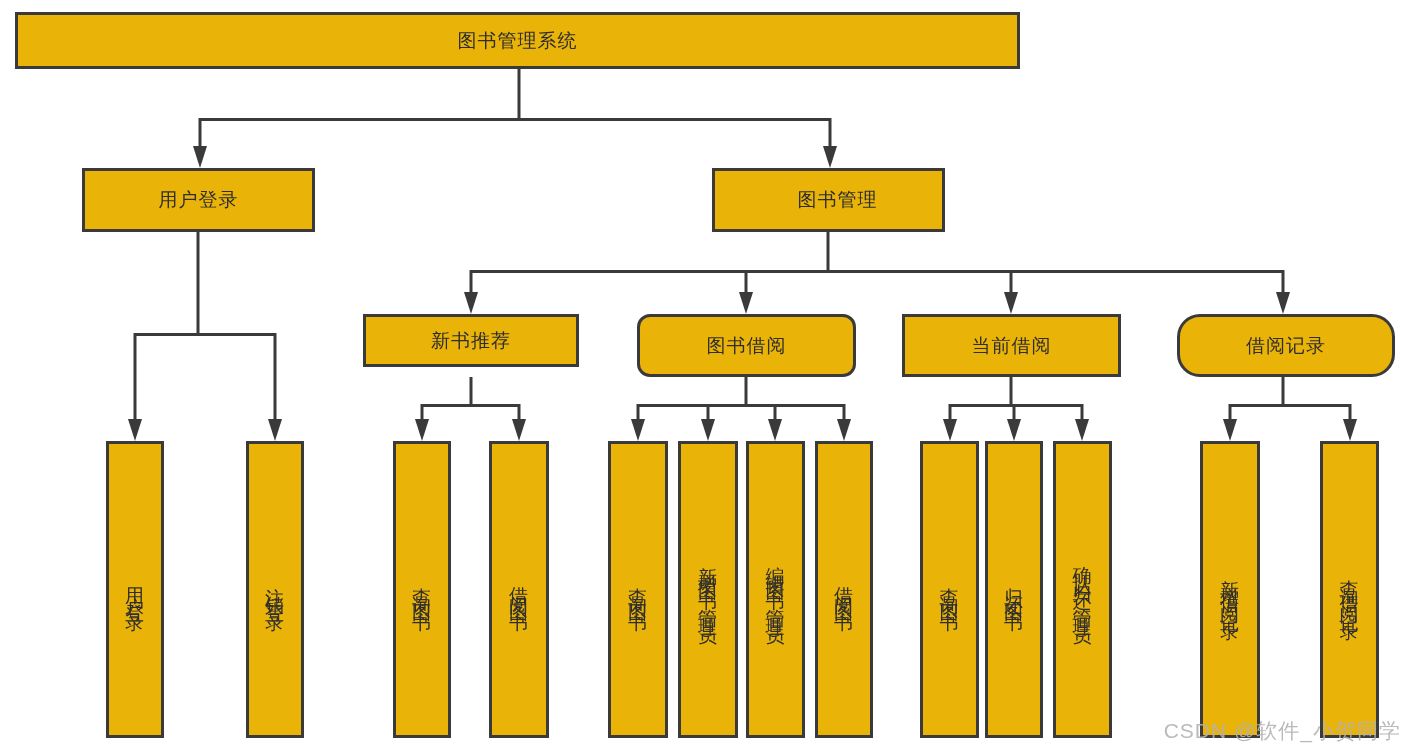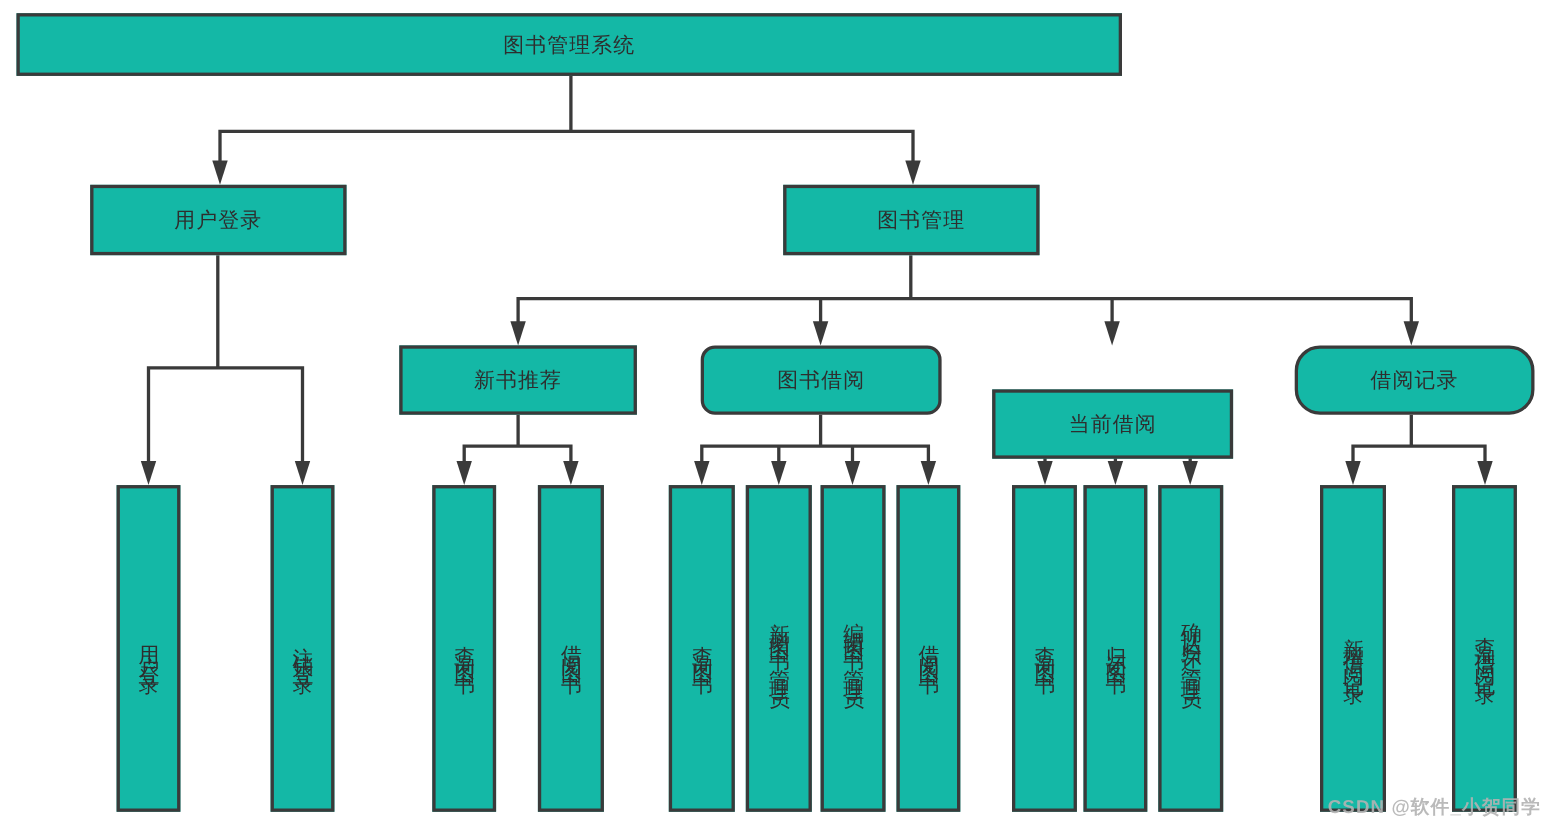--- a/index.html
+++ b/index.html
@@ -8,21 +8,21 @@
     width: 1405px;
     height: 747px;
     background: #ffffff;
     font-family: "Liberation Sans", "DejaVu Sans", sans-serif;
     overflow: hidden;
   }
   #wires { position: absolute; left: 0; top: 0; width: 1405px; height: 747px; }
   .box {
     position: absolute;
     box-sizing: border-box;
-    background: #14b8a6;
+    background: #eab308;
     border: 3px solid #3a3a3a;
     display: flex;
     align-items: center;
     justify-content: center;
     font-size: 19px;
     color: #2e2e2e;
     letter-spacing: 1px;
     white-space: nowrap;
   }
   .vbox {
@@ -33,47 +33,46 @@
     white-space: normal;
     top: 441px;
     height: 297px;
   }
   
   .n-root  { left: 15px;   top: 12px;  width: 1005px; height: 57px; }
   
   .n-login { left: 82px;   top: 168px; width: 233px;  height: 64px; }
   .n-mgmt  { left: 712px;  top: 168px; width: 233px;  height: 64px; padding-left: 18px; }
   
-  .n-new   { left: 363px;  top: 314px; width: 216px;  height: 63px; }
+  .n-new   { left: 363px;  top: 314px; width: 216px;  height: 53px; }
   .n-bor   { left: 637px;  top: 314px; width: 219px;  height: 63px; border-radius: 13px; }
-  .n-cur   { left: 902px;  top: 314px; width: 219px;  height: 63px; margin-top: 40px; }
+  .n-cur   { left: 902px;  top: 314px; width: 219px;  height: 63px; }
   .n-rec   { left: 1177px; top: 314px; width: 218px;  height: 63px; border-radius: 23px; }
   
   .lf-1  { left: 106px;  width: 58px; }
   .lf-2  { left: 246px;  width: 58px; }
   .lf-3  { left: 393px;  width: 58px; }
   .lf-4  { left: 489px;  width: 60px; }
   .lf-5  { left: 608px;  width: 60px; }
   .lf-6  { left: 678px;  width: 60px; }
   .lf-7  { left: 746px;  width: 59px; }
   .lf-8  { left: 815px;  width: 58px; }
   .lf-9  { left: 920px;  width: 59px; }
   .lf-10 { left: 985px;  width: 58px; }
   .lf-11 { left: 1053px; width: 59px; }
   .lf-12 { left: 1200px; width: 60px; }
   .lf-13 { left: 1320px; width: 59px; }
   #watermark {
     position: absolute;
     right: 4px;
     bottom: 2px;
-    font-size: 17px;
+    font-size: 21px;
     color: rgba(178, 178, 178, 0.9);
     letter-spacing: 1px;
     pointer-events: none;
-    font-weight: bold;
   }
 </style>
 </head>
 <body>
 
 <div id="canvas">
 
   <svg id="wires" width="1405" height="747" viewBox="0 0 1405 747" xmlns="http://www.w3.org/2000/svg">
     <g stroke="#3a3a3a" stroke-width="3" fill="none">
 

